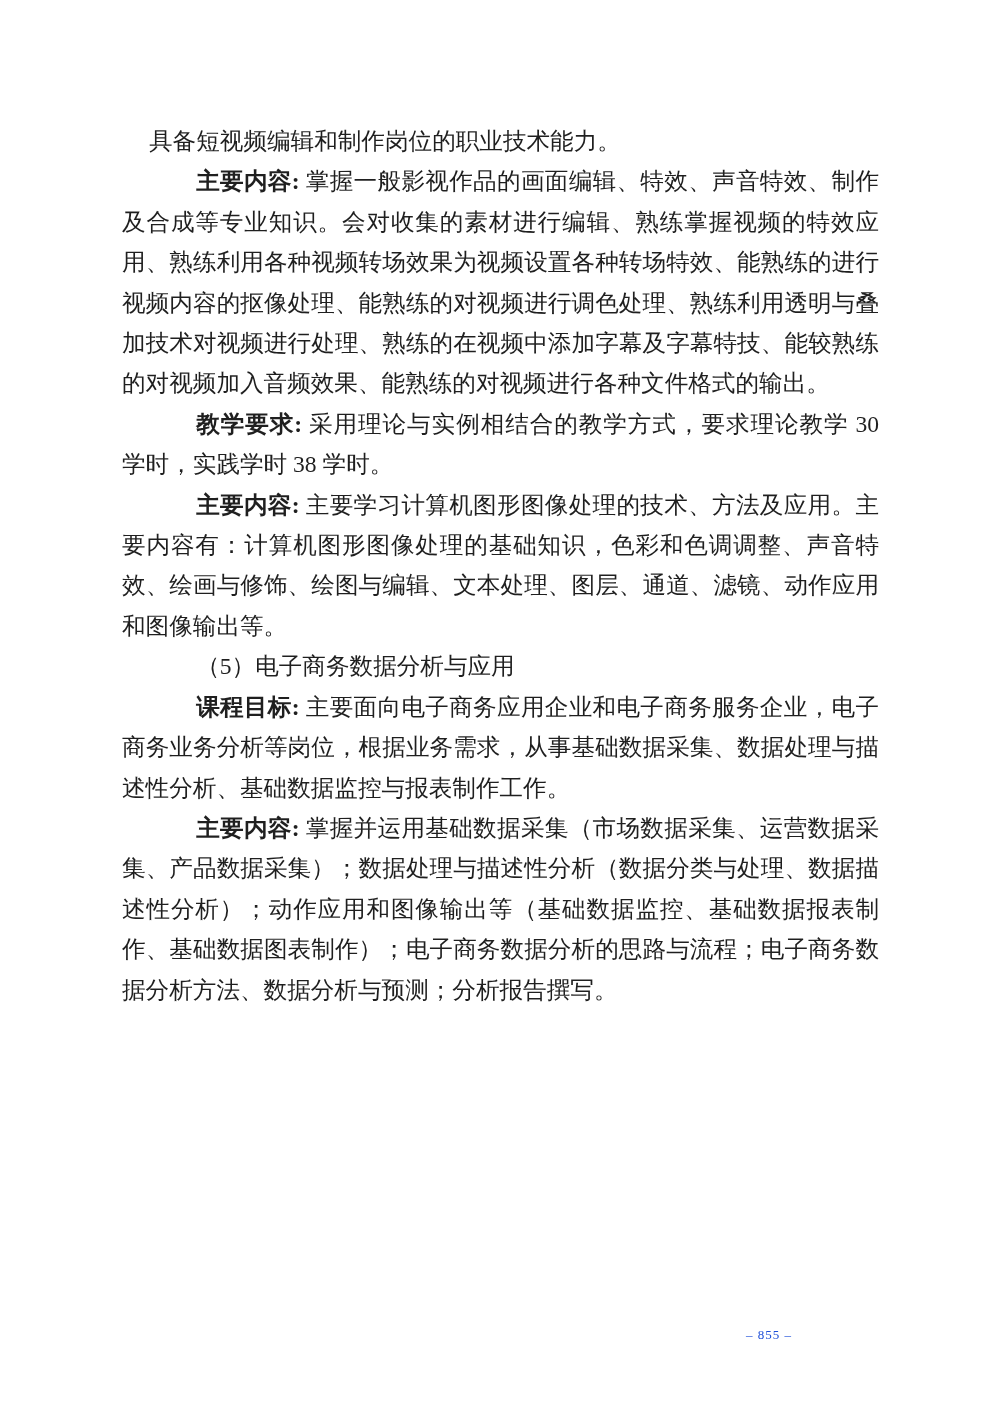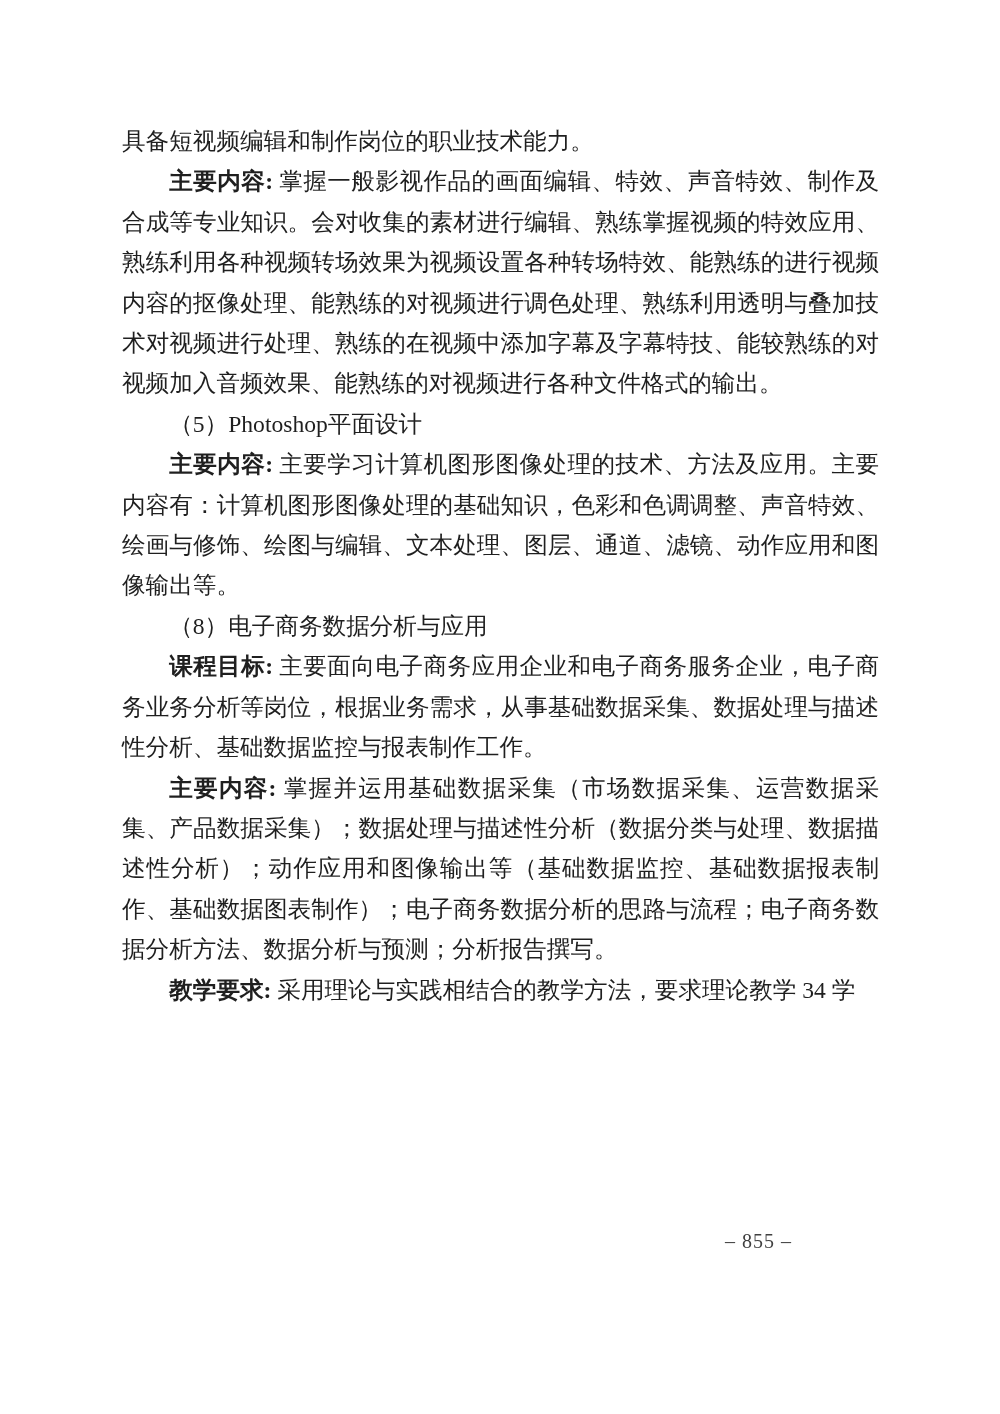--- a/index.html
+++ b/index.html
@@ -28,56 +28,56 @@
   .para {
     margin: 0;
     padding: 0;
     text-indent: 2em;
   }
   .para.flush {
     text-indent: 0;
   }
   .lbl {
     font-weight: 700;
+    margin-left: 27px;
   }
   .page-number {
     position: absolute;
-    top: 1228px;
+    top: 1322px;
     right: 136px;
-    font-size: 20px;
+    font-size: 13px;
     line-height: 26px;
-    color: #404040;
+    color: #1d4ed8;
     letter-spacing: 1px;
     font-family: "Liberation Serif", "DejaVu Serif", serif;
   }
 </style>
 </head>
 <body>
 
 <div class="page">
 
   <div class="doc">
 
     <p class="para flush"><b class="lbl"></b><span>具备短视频编辑和制作岗位的职业技术能力。</span></p>
 
     <p class="para"><b class="lbl">主要内容:</b><span> 掌握一般影视作品的画面编辑、特效、声音特效、制作及合成等专业知识。会对收集的素材进行编辑、熟练掌握视频的特效应用、熟练利用各种视频转场效果为视频设置各种转场特效、能熟练的进行视频内容的抠像处理、能熟练的对视频进行调色处理、熟练利用透明与叠加技术对视频进行处理、熟练的在视频中添加字幕及字幕特技、能较熟练的对视频加入音频效果、能熟练的对视频进行各种文件格式的输出。</span></p>
 
+    <p class="para"><b class="lbl">教学要求:</b><span> 采用理论与实例相结合的教学方式，要求理论教学 30 学时，实践学时 38 学时。</span></p>
 
-    <p class="para"><b class="lbl"></b><span>（5）Photoshop平面设计</span></p>
 
 
     <p class="para"><b class="lbl">主要内容:</b><span> 主要学习计算机图形图像处理的技术、方法及应用。主要内容有：计算机图形图像处理的基础知识，色彩和色调调整、声音特效、绘画与修饰、绘图与编辑、文本处理、图层、通道、滤镜、动作应用和图像输出等。</span></p>
 
 
 
-    <p class="para"><b class="lbl"></b><span>（8）电子商务数据分析与应用</span></p>
+    <p class="para"><b class="lbl"></b><span>（5）电子商务数据分析与应用</span></p>
 
     <p class="para"><b class="lbl">课程目标:</b><span> 主要面向电子商务应用企业和电子商务服务企业，电子商务业务分析等岗位，根据业务需求，从事基础数据采集、数据处理与描述性分析、基础数据监控与报表制作工作。</span></p>
 
     <p class="para"><b class="lbl">主要内容:</b><span> 掌握并运用基础数据采集（市场数据采集、运营数据采集、产品数据采集）；数据处理与描述性分析（数据分类与处理、数据描述性分析）；动作应用和图像输出等（基础数据监控、基础数据报表制作、基础数据图表制作）；电子商务数据分析的思路与流程；电子商务数据分析方法、数据分析与预测；分析报告撰写。</span></p>
 
-    <p class="para"><b class="lbl">教学要求:</b><span> 采用理论与实践相结合的教学方法，要求理论教学 34 学</span></p>
 
   </div>
 
   <div class="page-number">– 855 –</div>
 
 </div>
 
 </body></html>

